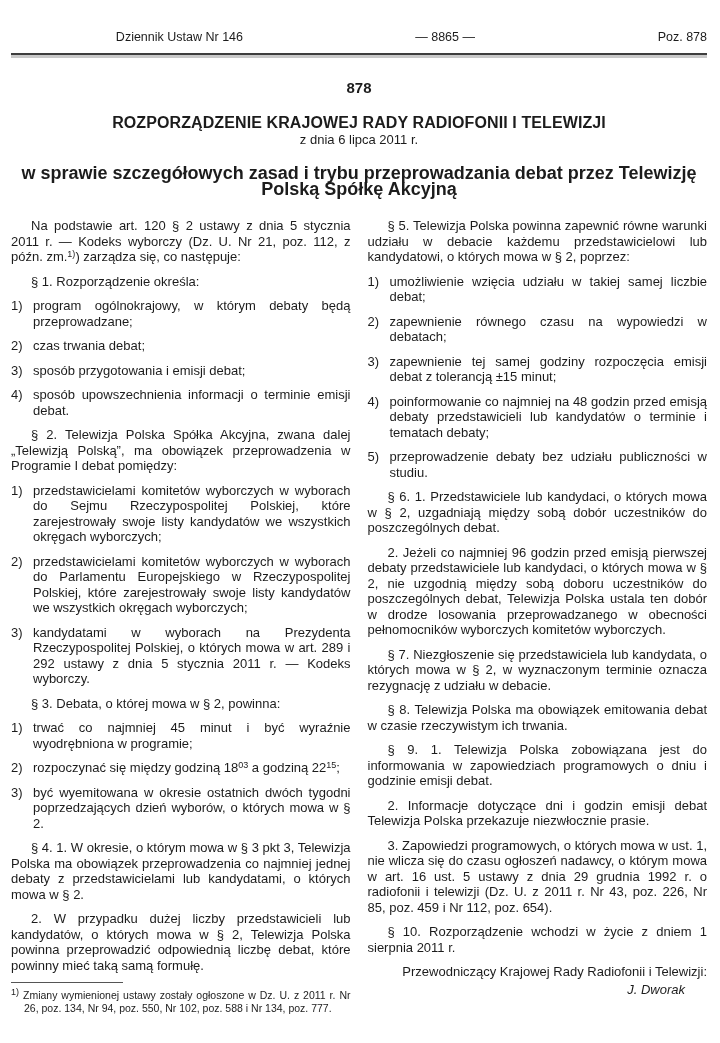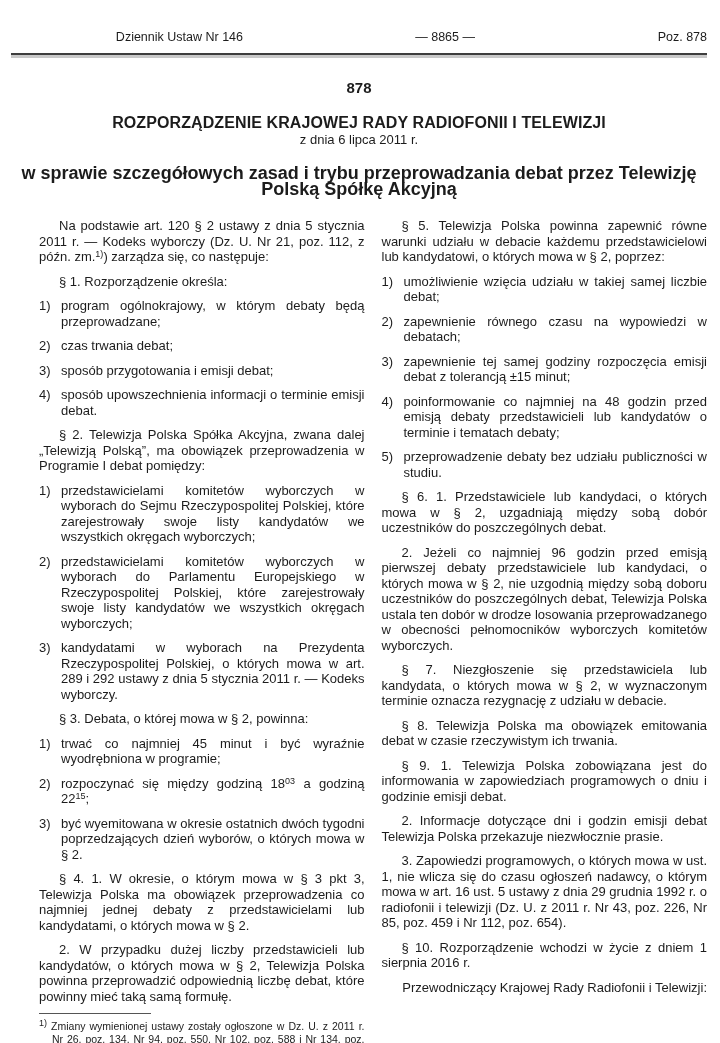--- a/index.html
+++ b/index.html
@@ -25,21 +25,21 @@
   }
   .rh-left{flex:1;text-align:right;}
   .rh-center{flex:1;text-align:right;}
   .rh-right{flex:1;text-align:right;}
   
   .act-number{text-align:center;font-weight:bold;font-size:15px;margin-top:25px;}
   .act-title{text-align:center;font-weight:bold;font-size:16px;margin-top:20px;letter-spacing:0.1px;}
   .act-date{text-align:center;font-size:13px;margin-top:1px;}
   .act-subject{text-align:center;font-weight:bold;font-size:18px;margin-top:19px;}
   
-  .columns{display:flex;gap:17px;margin-top:21px;height:801px;margin-left:28px;}
+  .columns{display:flex;gap:17px;margin-top:21px;height:801px;}
   .col{flex:1;display:flex;flex-direction:column;min-width:0;}
   .p{text-align:justify;text-indent:20px;margin:0 0 9px 0;}
   .li{display:flex;margin:0 0 9px 0;}
   .li .num{flex:0 0 22px;}
   .li .t{flex:1;text-align:justify;}
   sup.fn,sup.time{font-size:9px;line-height:0;position:relative;top:-4px;vertical-align:baseline;}
   
   .footnote{margin-top:auto;font-size:10.5px;line-height:13px;padding-bottom:14px;}
   .fn-rule{width:112px;border-top:1px solid #555;margin-bottom:6px;}
   .fn-text{padding-left:13px;text-indent:-13px;text-align:justify;}
@@ -153,21 +153,22 @@
         <span class="t">przeprowadzenie debaty bez udziału publiczności w studiu.</span>
       </div>
 
       <p class="p">§ 6. 1. Przedstawiciele lub kandydaci, o których mowa w § 2, uzgadniają między sobą dobór uczestników do poszczególnych debat.</p>
       <p class="p">2. Jeżeli co najmniej 96 godzin przed emisją pierwszej debaty przedstawiciele lub kandydaci, o których mowa w § 2, nie uzgodnią między sobą doboru uczestników do poszczególnych debat, Telewizja Polska ustala ten dobór w drodze losowania przeprowadzanego w obecności pełnomocników wyborczych komitetów wyborczych.</p>
       <p class="p">§ 7. Niezgłoszenie się przedstawiciela lub kandydata, o których mowa w § 2, w wyznaczonym terminie oznacza rezygnację z udziału w debacie.</p>
       <p class="p">§ 8. Telewizja Polska ma obowiązek emitowania debat w czasie rzeczywistym ich trwania.</p>
       <p class="p">§ 9. 1. Telewizja Polska zobowiązana jest do informowania w zapowiedziach programowych o dniu i godzinie emisji debat.</p>
       <p class="p">2. Informacje dotyczące dni i godzin emisji debat Telewizja Polska przekazuje niezwłocznie prasie.</p>
       <p class="p">3. Zapowiedzi programowych, o których mowa w ust. 1, nie wlicza się do czasu ogłoszeń nadawcy, o którym mowa w art. 16 ust. 5 ustawy z dnia 29 grudnia 1992 r. o radiofonii i telewizji (Dz. U. z 2011 r. Nr 43, poz. 226, Nr 85, poz. 459 i Nr 112, poz. 654).</p>
-      <p class="p">§ 10. Rozporządzenie wchodzi w życie z dniem 1 sierpnia 2016 r.</p>
+      <p class="p">§ 10. Rozporządzenie wchodzi w życie z dniem 1 sierpnia 2011 r.</p>
 
       <div class="signature">
         <div class="sig-role">Przewodniczący Krajowej Rady Radiofonii i Telewizji:</div>
+        <div class="sig-name">J. Dworak</div>
       </div>
     </div>
 
   </div>
 </div>
 
 </body></html>

